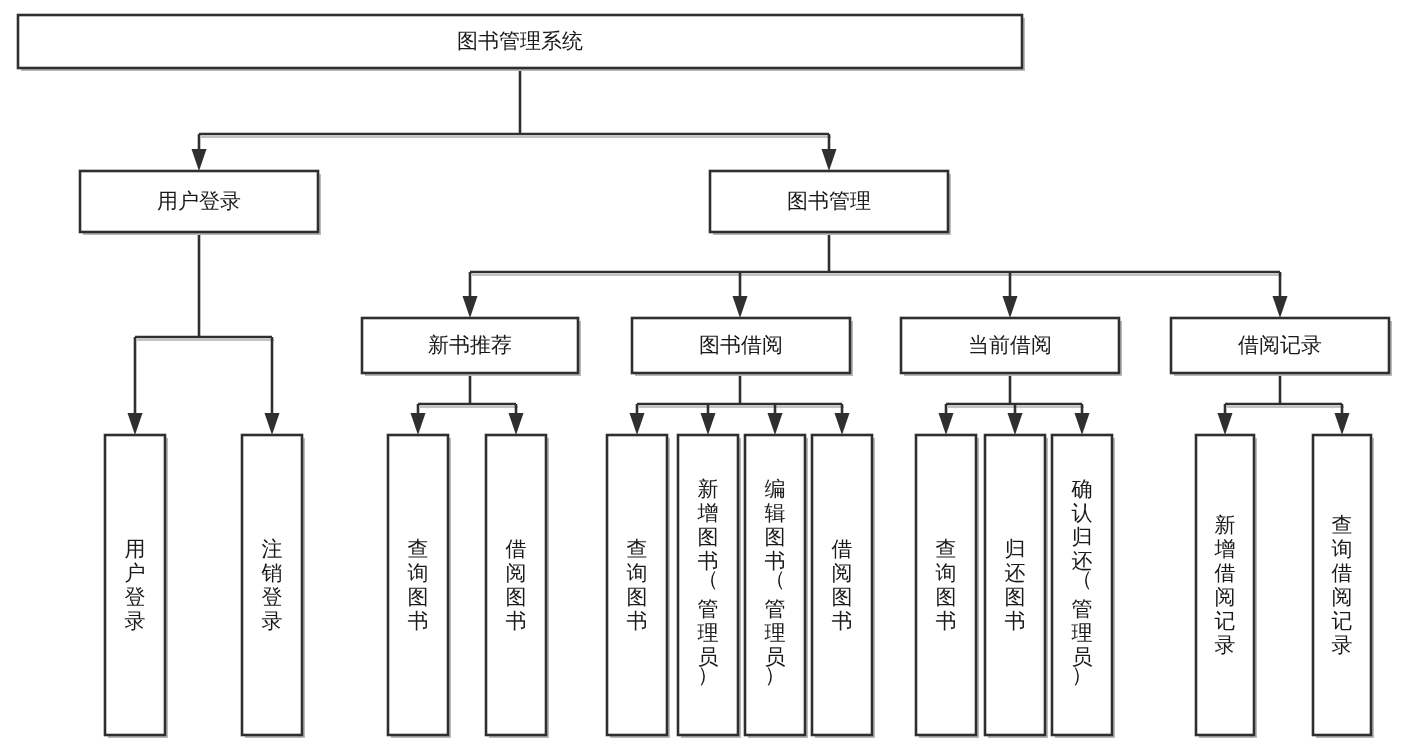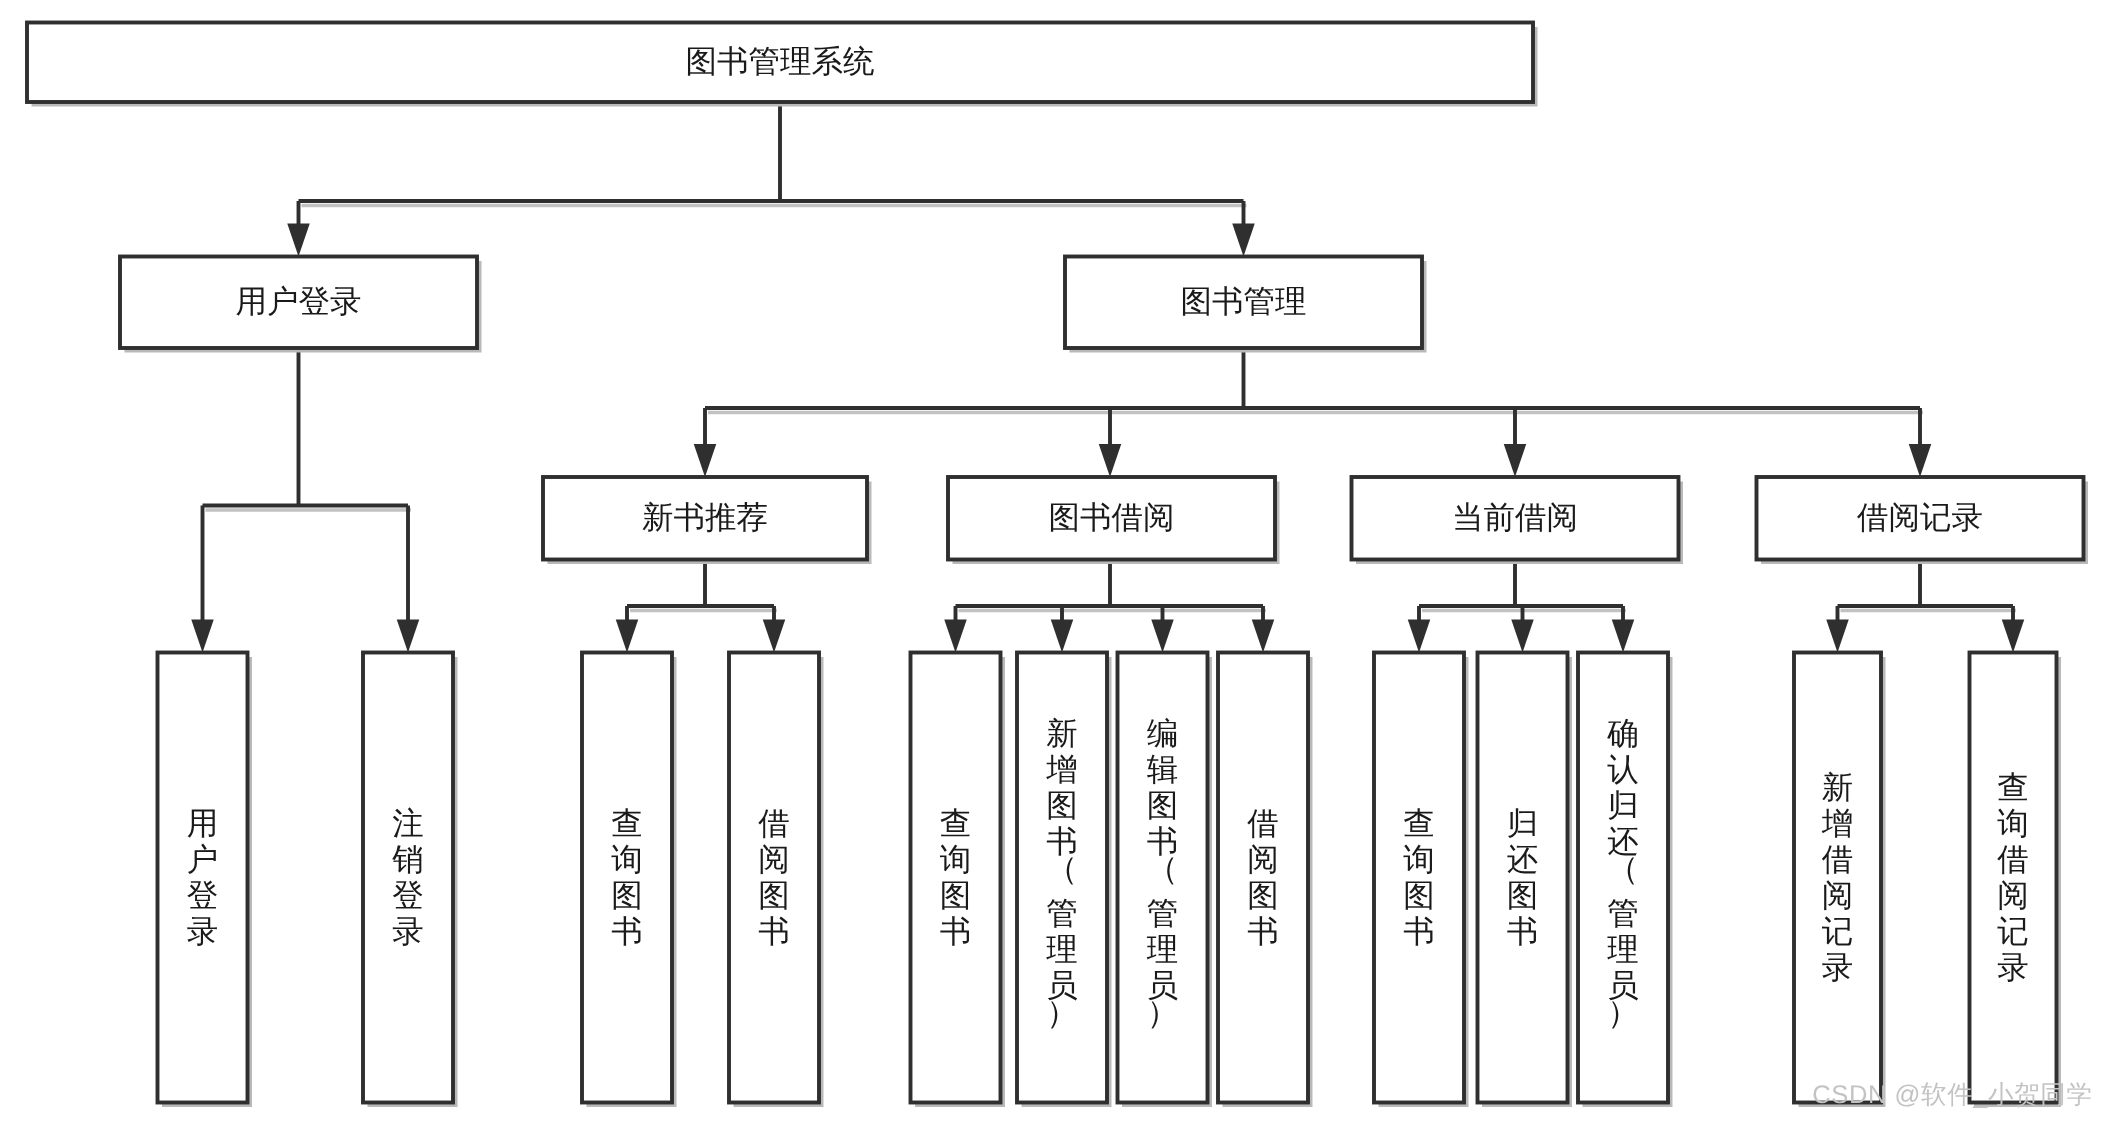--- a/index.html
+++ b/index.html
@@ -251,14 +251,13 @@
           <rect x="1196" y="435" width="58" height="300" class="node-box"></rect>
           <text x="1225" class="node-label-vertical"><tspan x="1225" y="531.72">新</tspan><tspan x="1225" y="555.72">增</tspan><tspan x="1225" y="579.72">借</tspan><tspan x="1225" y="603.72">阅</tspan><tspan x="1225" y="627.72">记</tspan><tspan x="1225" y="651.72">录</tspan></text>
         </g>
         <g>
           <rect x="1316" y="438" width="58" height="300" class="node-shadow"></rect>
           <rect x="1313" y="435" width="58" height="300" class="node-box"></rect>
           <text x="1342" class="node-label-vertical"><tspan x="1342" y="531.72">查</tspan><tspan x="1342" y="555.72">询</tspan><tspan x="1342" y="579.72">借</tspan><tspan x="1342" y="603.72">阅</tspan><tspan x="1342" y="627.72">记</tspan><tspan x="1342" y="651.72">录</tspan></text>
         </g>
       </g>
   </svg>
-  <div class="watermark-text">CSDN @软件_小贺同学</div>
 </div>
 
 </body></html>

